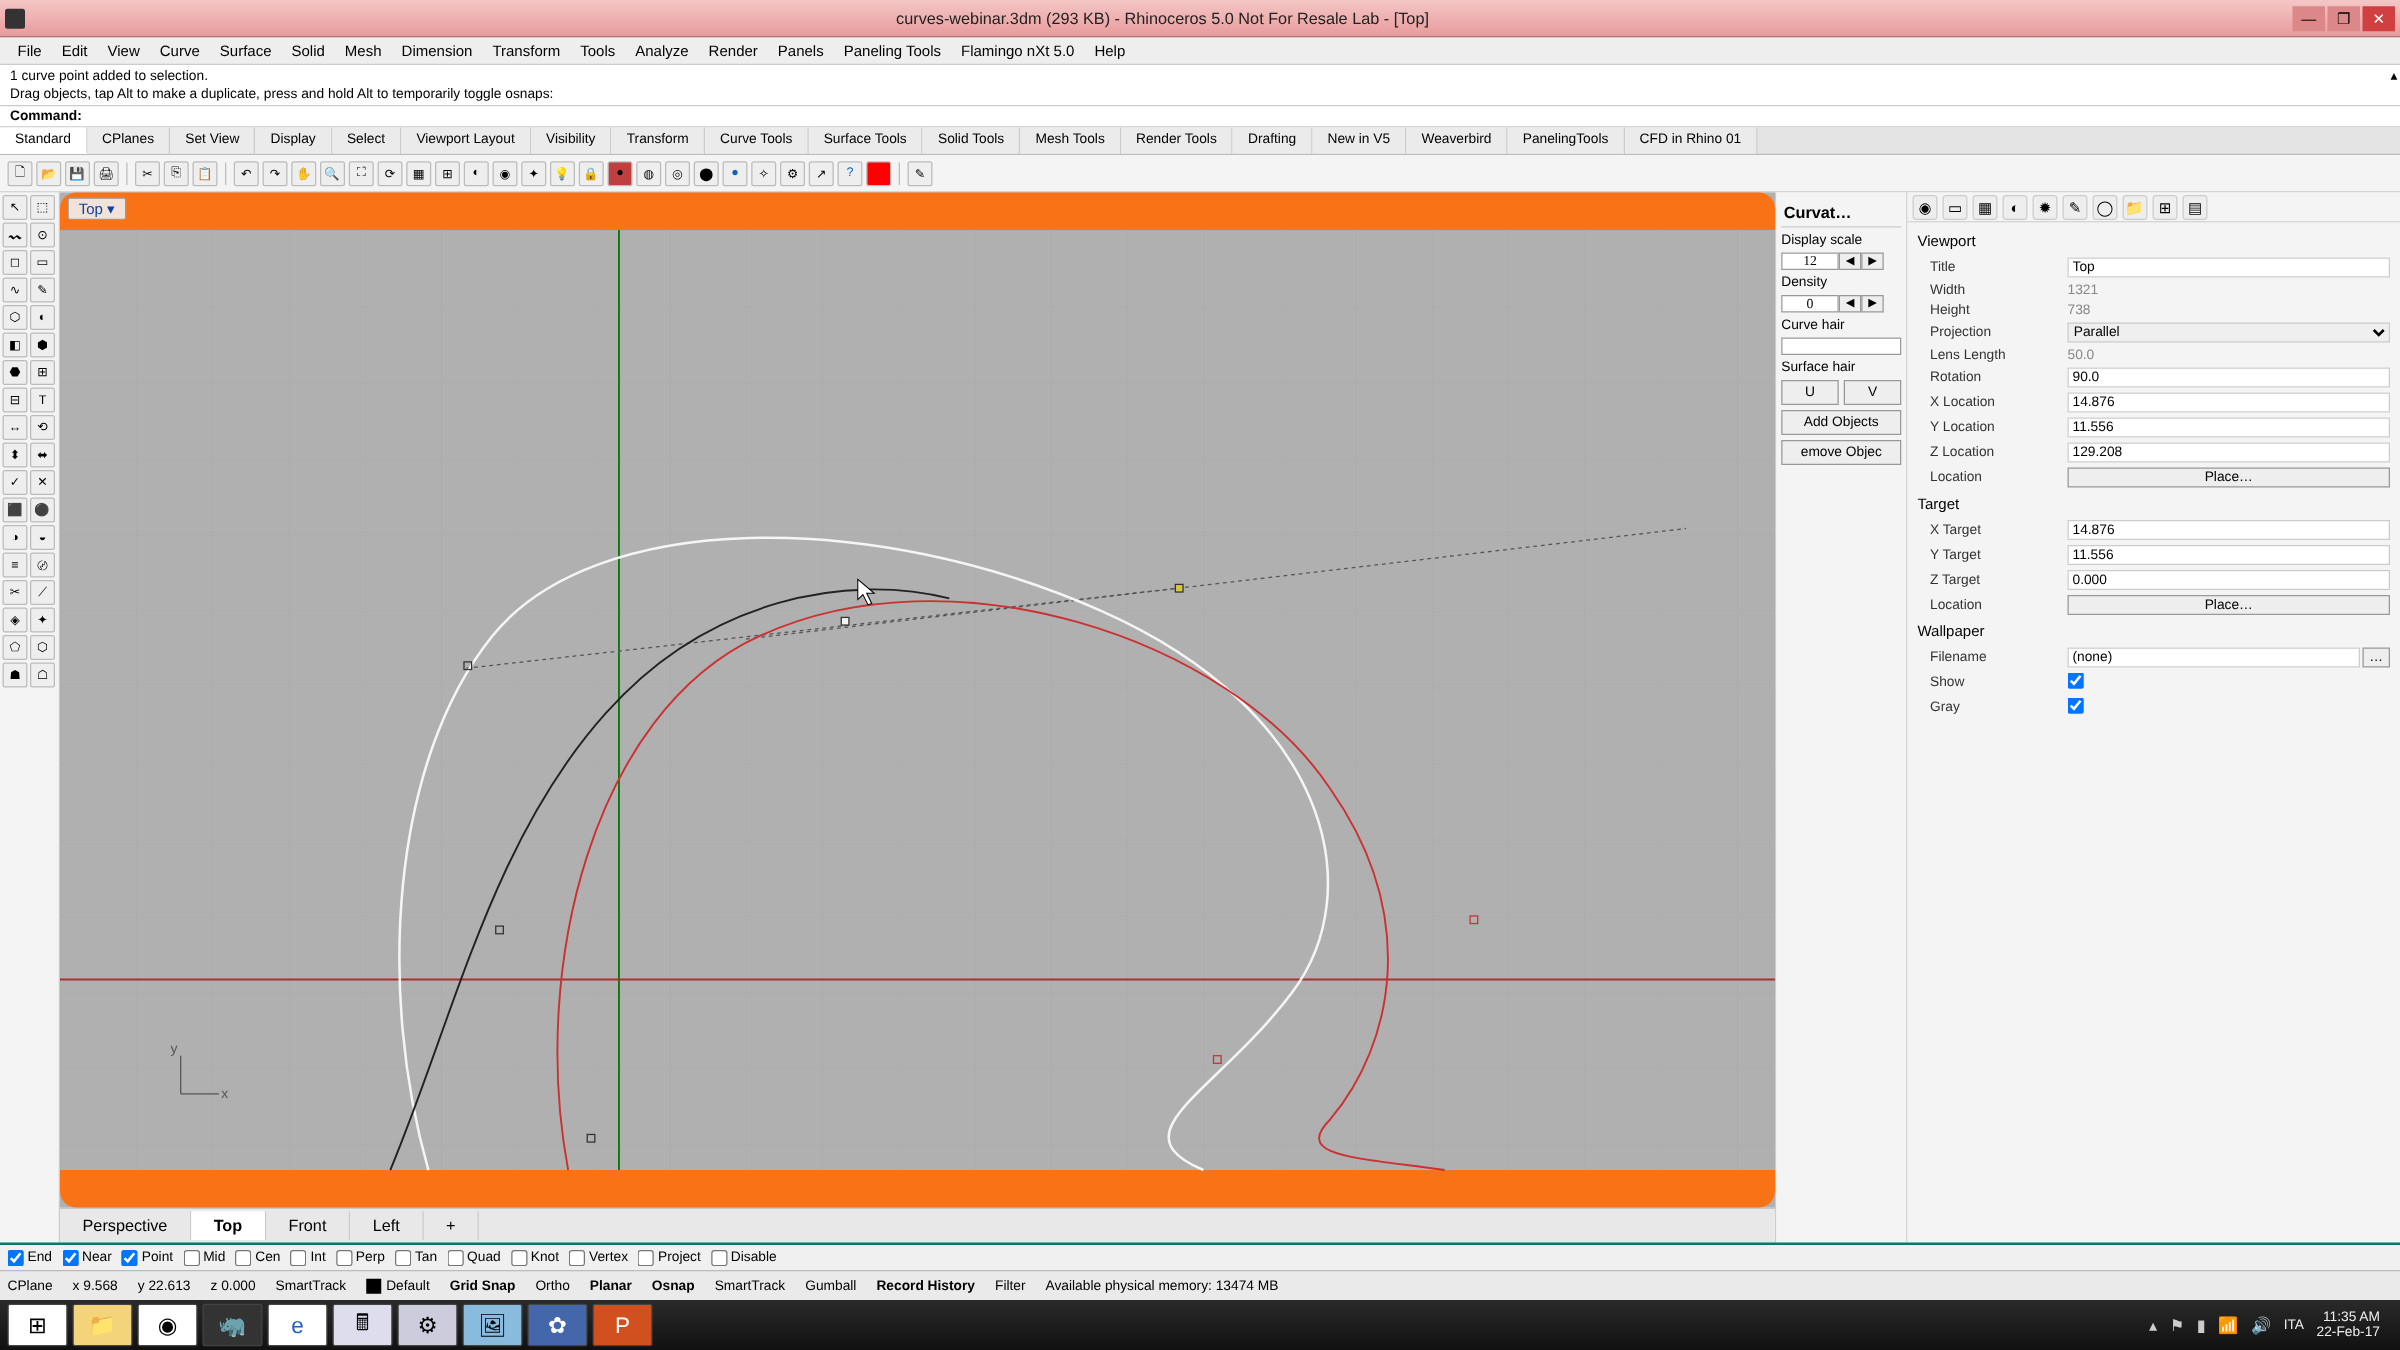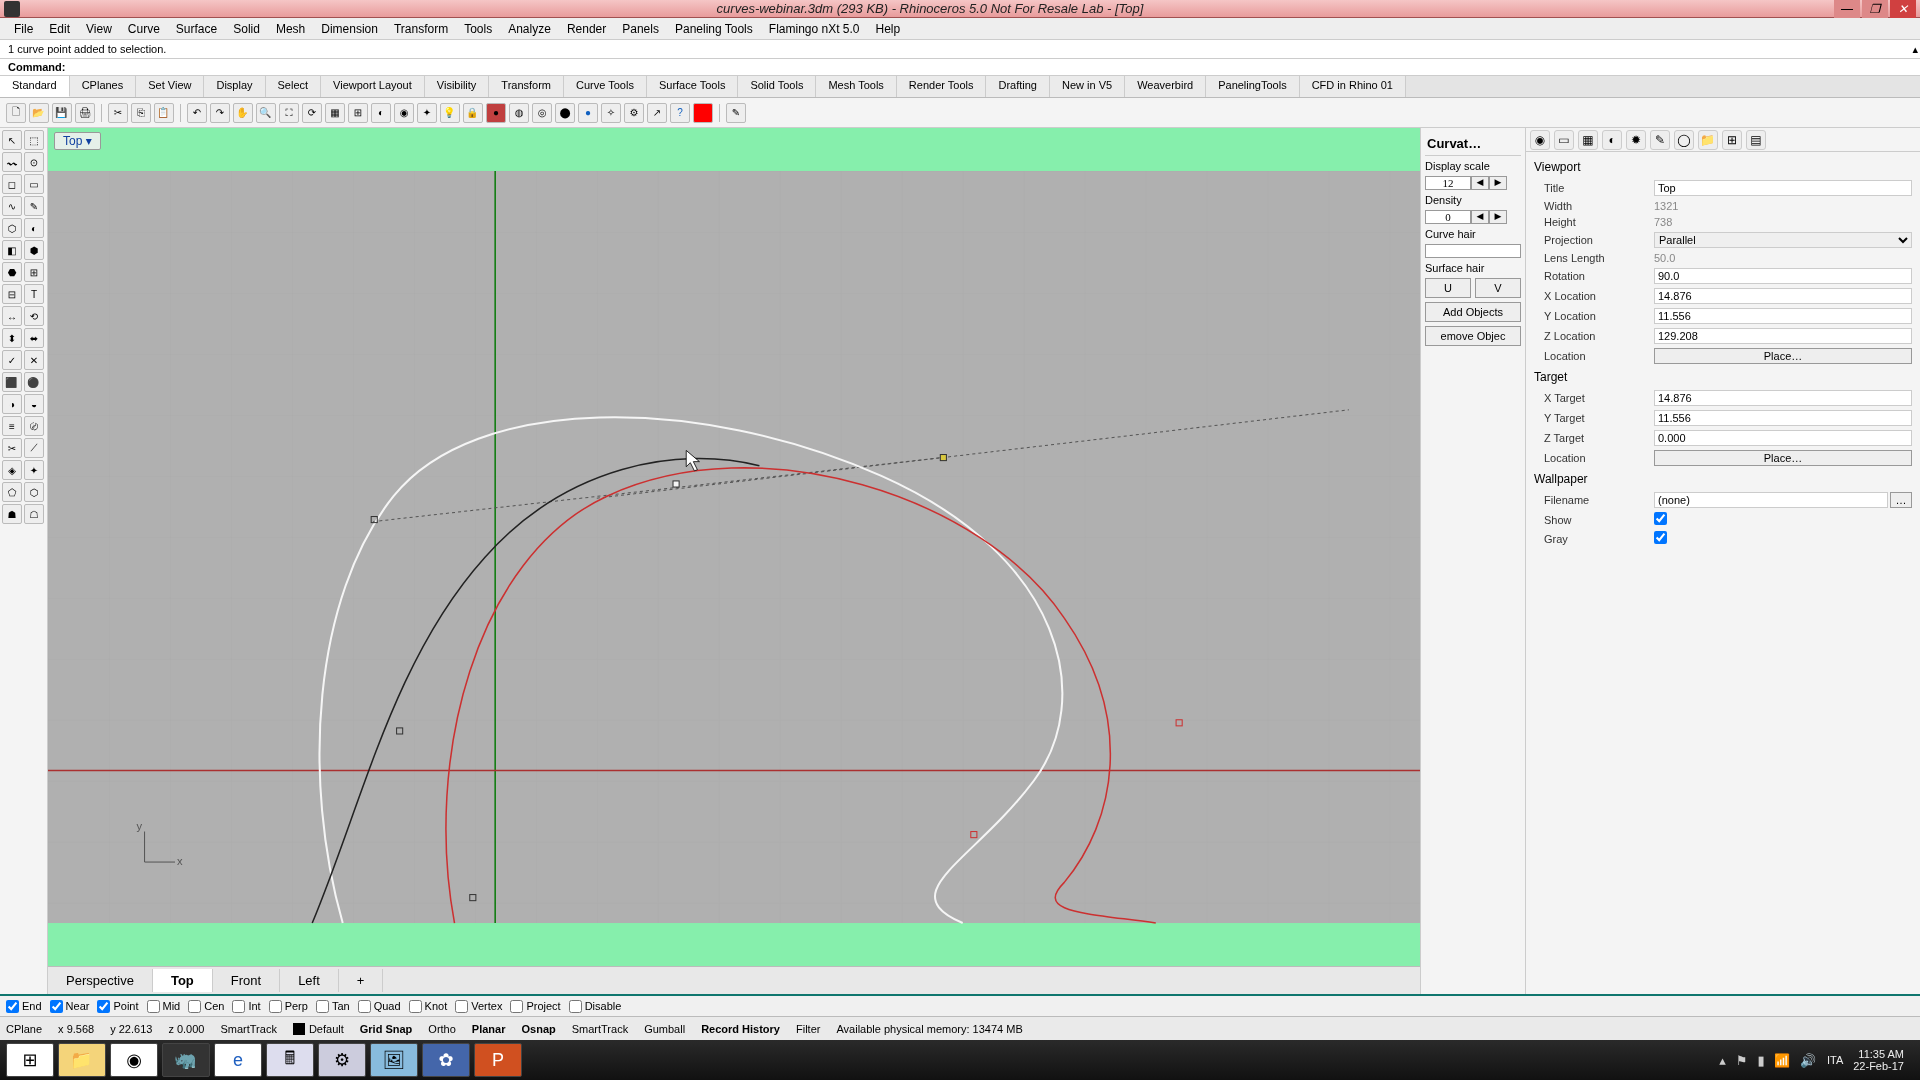--- a/index.html
+++ b/index.html
@@ -1,19 +1,19 @@
 <!DOCTYPE html>
 <html><head>
 <meta charset="utf-8">
 <style>
 * { margin:0; padding:0; box-sizing:border-box; font-family:"Segoe UI", Tahoma, sans-serif; font-size:11px; user-select:none; }
 body { width:1920px; height:1080px; background:#f0f0f0; overflow:hidden; display:flex; flex-direction:column; }
 
 
-.titlebar { height:18px; background:linear-gradient(#f5c6c6,#e89b9b); display:flex; align-items:center; padding:0 4px; border-bottom:1px solid #a05050;font-style:italic; }
+.titlebar { height:30px; background:linear-gradient(#f5c6c6,#e89b9b); display:flex; align-items:center; padding:0 4px; border-bottom:1px solid #a05050; }
 .titlebar .app-icon { width:16px; height:16px; background:#333; border-radius:2px; margin-right:6px; }
 .titlebar .title-text { flex:1; text-align:center; font-size:13px; color:#222; }
 .titlebar .win-buttons { display:flex; gap:2px; }
 .titlebar .win-btn { width:26px; height:20px; background:#d88; display:flex; align-items:center; justify-content:center; font-size:12px; cursor:pointer; }
 .titlebar .win-btn.close { background:#d04040; color:#fff; }
 
 
 .menubar { height:22px; background:#eee; display:flex; align-items:center; padding:0 6px; border-bottom:1px solid #ccc; }
 .menubar .menu-item { padding:2px 8px; font-size:12px; cursor:pointer; }
 
@@ -35,21 +35,21 @@
 .tool-sep { width:1px; height:18px; background:#bbb; margin:0 3px; }
 .tool-btn.red { background:#f00; }
 
 
 .main-area { flex:1; display:flex; min-height:0; }
 .left-tools { width:48px; background:#f4f4f4; border-right:1px solid #ccc; display:flex; flex-wrap:wrap; align-content:flex-start; padding:2px; gap:2px; }
 .left-tools .tool-btn { width:20px; height:20px; }
 
 
 .viewport-wrap { flex:1; display:flex; flex-direction:column; background:#b0b0b0; }
-.viewport { flex:1; position:relative; background:#86efac; overflow:hidden; }
+.viewport { flex:1; position:relative; background:#f97316; overflow:hidden;border-radius:13px; }
 .viewport-label { position:absolute; top:4px; left:6px; background:rgba(240,240,240,.9); padding:1px 8px; font-size:12px; color:#1040a0; border:1px solid #999; border-radius:2px; z-index:5;}
 .viewport svg { position:absolute; top:0; left:0; width:100%; height:100%; }
 .viewport-tabs { height:28px; background:#e8e8e8; display:flex; align-items:center; border-top:1px solid #bbb; }
 .viewport-tabs .vtab { padding:4px 18px; font-size:13px; cursor:pointer; border-right:1px solid #ccc; }
 .viewport-tabs .vtab.active { background:#fff; font-weight:bold; }
 
 
 .right-panels { width:500px; background:#f0f0f0; display:flex; border-left:1px solid #ccc; }
 .curvat-panel { width:105px; border-right:1px solid #ccc; padding:4px; background:#f4f4f4; display:flex; flex-direction:column; gap:4px;}
 .curvat-panel .p-title { font-size:13px; font-weight:bold; padding:4px 2px; border-bottom:1px solid #ccc;}
@@ -113,20 +113,21 @@
     <div class="menu-item">Analyze</div>
     <div class="menu-item">Render</div>
     <div class="menu-item">Panels</div>
     <div class="menu-item">Paneling Tools</div>
     <div class="menu-item">Flamingo nXt 5.0</div>
     <div class="menu-item">Help</div>
   </div>
 
 <div class="cmd-area">
   <div>1 curve point added to selection.</div>
+  <div>Drag objects, tap Alt to make a duplicate, press and hold Alt to temporarily toggle osnaps:</div>
   <div class="scroll-up">▴</div>
 </div>
 <div class="cmd-line">
   <label>Command:</label>
   <input type="text" value="" style="">
 </div>
 
 <div class="tab-strip" id="tabstrip">
     <div class="tab active">Standard</div>
     <div class="tab">CPlanes</div>

